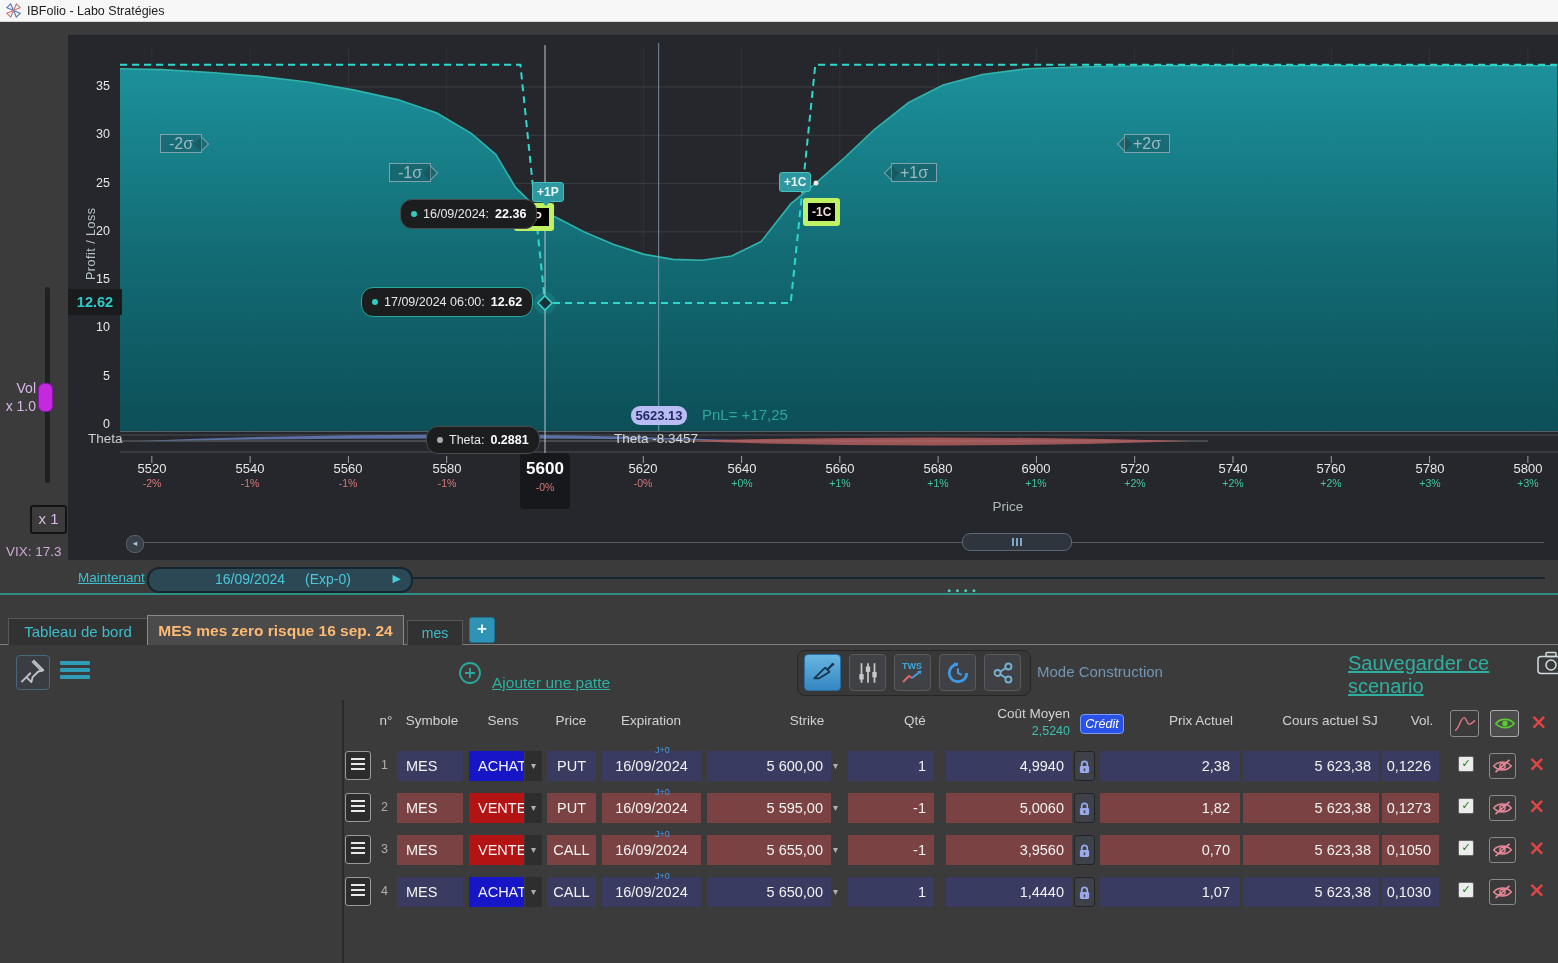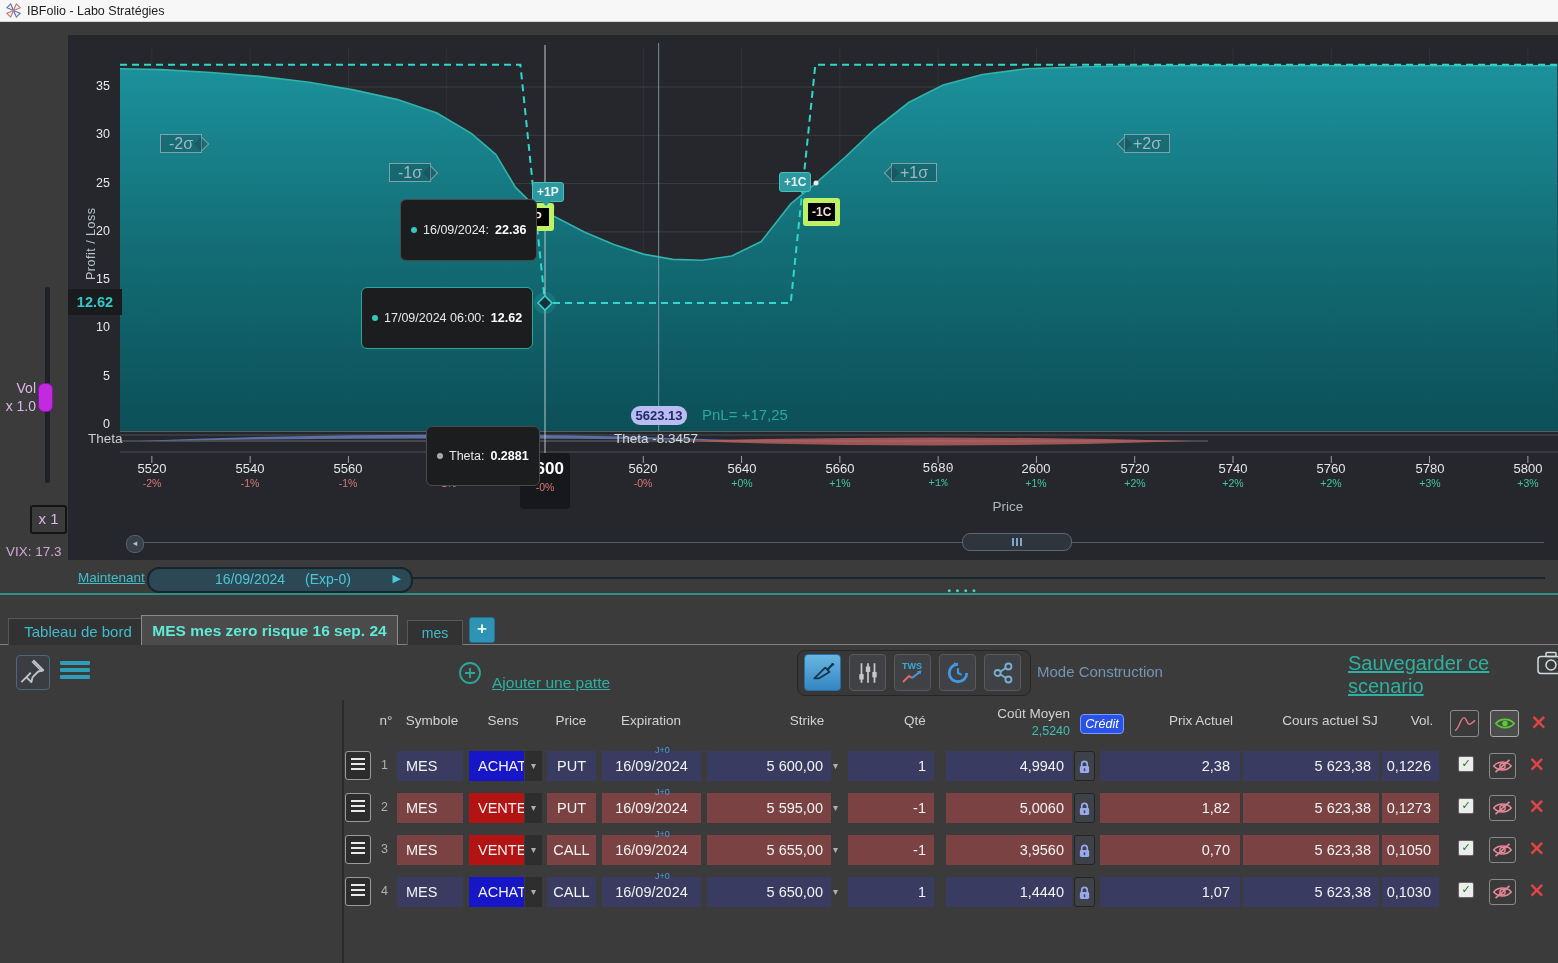--- a/index.html
+++ b/index.html
@@ -37,22 +37,22 @@
   .flag-l::before{content:'';position:absolute;left:-6px;top:50%;width:10px;height:10px;
         border-bottom:1px solid #7fa3ad;border-left:1px solid #7fa3ad;transform:translateY(-50%) rotate(45deg);
         background:rgba(22,44,50,.25);}
 
   .tag{position:absolute;height:18px;line-height:18px;padding:0 4px;font-size:12px;font-weight:bold;
        border-radius:3px;z-index:1;color:#eaf6f6;}
   .tag-teal{background:#2e98a0;border:1px solid #45c2ba;}
   .tag-red{background:#000000;border:5px solid #bef264;color:#f4dcdc;}
   .tag-teal.pt-down::after{content:'';position:absolute;left:8px;bottom:-5px;border:5px solid transparent;border-top-color:#2e98a0;border-bottom:none;}
 
-  .tooltip{position:absolute;background:#1c1d1f;border:1px solid #4a4a4a;border-radius:6px;height:28px;
-           display:flex;align-items:center;gap:6px;padding:16px 10px;font-size:12.5px;color:#e8e8e8;z-index:3;white-space:nowrap;}
+  .tooltip{position:absolute;background:#1c1d1f;border:1px solid #4a4a4a;border-radius:12px;height:28px;
+           display:flex;align-items:center;gap:6px;padding:0 10px;font-size:12.5px;color:#e8e8e8;z-index:3;white-space:nowrap;}
   .tooltip b{color:#ffffff;}
   .tooltip .dot{width:6px;height:6px;border-radius:50%;background:#35c8be;flex:0 0 auto;}
   .tooltip.teal-bd{border-color:#2aa89a;}
   .y-badge{position:absolute;left:0;top:254px;width:54px;height:26px;background:#1a1b1d;color:#2ec9c9;
            font-weight:bold;font-size:14.5px;text-align:center;line-height:26px;z-index:2;}
   .price-badge{position:absolute;left:563px;top:371px;width:56px;height:19px;border-radius:9px;background:#b9bdf4;
            color:#232a66;font-weight:bold;font-size:13px;text-align:center;line-height:19px;z-index:2;}
   .pnl-lab{position:absolute;left:634px;top:371px;font-size:15px;color:#2aa89a;z-index:2;}
 
   
@@ -72,22 +72,22 @@
   .time-pill .pl{position:absolute;right:10px;top:3px;font-size:11px;color:#49c8d8;}
   .time-line{position:absolute;left:413px;top:577px;width:1132px;height:2px;background:#16262e;}
   .sep-line{position:absolute;left:0;top:593px;width:1558px;height:2px;background:#2f8f84;}
   .sep-dots{position:absolute;left:946px;top:585px;font-size:10px;letter-spacing:2px;color:#52d0c0;z-index:2;}
 
   
   .tabbar-line{position:absolute;left:0;top:644px;width:1558px;height:1px;background:#7e7e7e;}
   .tab{position:absolute;box-sizing:border-box;text-align:center;background:#323232;border:1px solid #585858;
        border-bottom:none;color:#3fbccc;}
   .tab1{left:8px;top:618px;width:140px;height:27px;font-size:15px;line-height:26px;}
-  .tab2{left:141px;top:615px;width:257px;height:30px;font-size:15.5px;line-height:29px;font-weight:bold;
-        background:#4b4b4b;border-color:#8a8a8a;color:#5eead4;z-index:2;}
+  .tab2{left:147px;top:615px;width:257px;height:30px;font-size:15.5px;line-height:29px;font-weight:bold;
+        background:#4b4b4b;border-color:#8a8a8a;color:#fdba74;z-index:2;}
   .tab3{left:407px;top:620px;width:56px;height:25px;font-size:14px;line-height:24px;}
   .tab-plus{position:absolute;left:469px;top:617px;width:24px;height:24px;background:#2f93b5;border:1px solid #1f7395;
         border-radius:3px;color:#eefcff;font-size:17px;font-weight:bold;text-align:center;line-height:22px;}
 
   
   .pin-btn{position:absolute;left:16px;top:655px;width:32px;height:33px;border:1px solid #49687a;border-radius:4px;background:#3a3e43;}
   .burger{position:absolute;left:60px;top:661px;width:30px;}
   .burger i{display:block;height:4px;background:#2f9cb8;border-radius:1px;margin-bottom:3px;}
   .addleg-link{position:absolute;left:492px;top:674px;font-size:15.5px;color:#2db0a0;text-decoration:underline;}
   .icon-group{position:absolute;left:797px;top:650px;width:232px;height:44px;background:#383838;border:1px solid #262626;border-radius:8px;}
@@ -255,26 +255,26 @@
         <span class="c pct-neg">-0%</span>
       </div>
       <div class="xtick" style="left:644px;top:427px;">
            <span class="p">5640</span>
         <span class="c pct-pos">+0%</span>
       </div>
       <div class="xtick" style="left:742px;top:427px;">
            <span class="p">5660</span>
         <span class="c pct-pos">+1%</span>
       </div>
-      <div class="xtick" style="left:840px;top:427px;font-family:Liberation Mono, monospace;">
+      <div class="xtick" style="left:840px;top:427px;">
            <span class="p">5680</span>
         <span class="c pct-pos">+1%</span>
       </div>
       <div class="xtick" style="left:938px;top:427px;">
-           <span class="p">2600</span>
+           <span class="p">6900</span>
         <span class="c pct-pos">+1%</span>
       </div>
       <div class="xtick" style="left:1037px;top:427px;">
            <span class="p">5720</span>
         <span class="c pct-pos">+2%</span>
       </div>
       <div class="xtick" style="left:1135px;top:427px;">
            <span class="p">5740</span>
         <span class="c pct-pos">+2%</span>
       </div>

